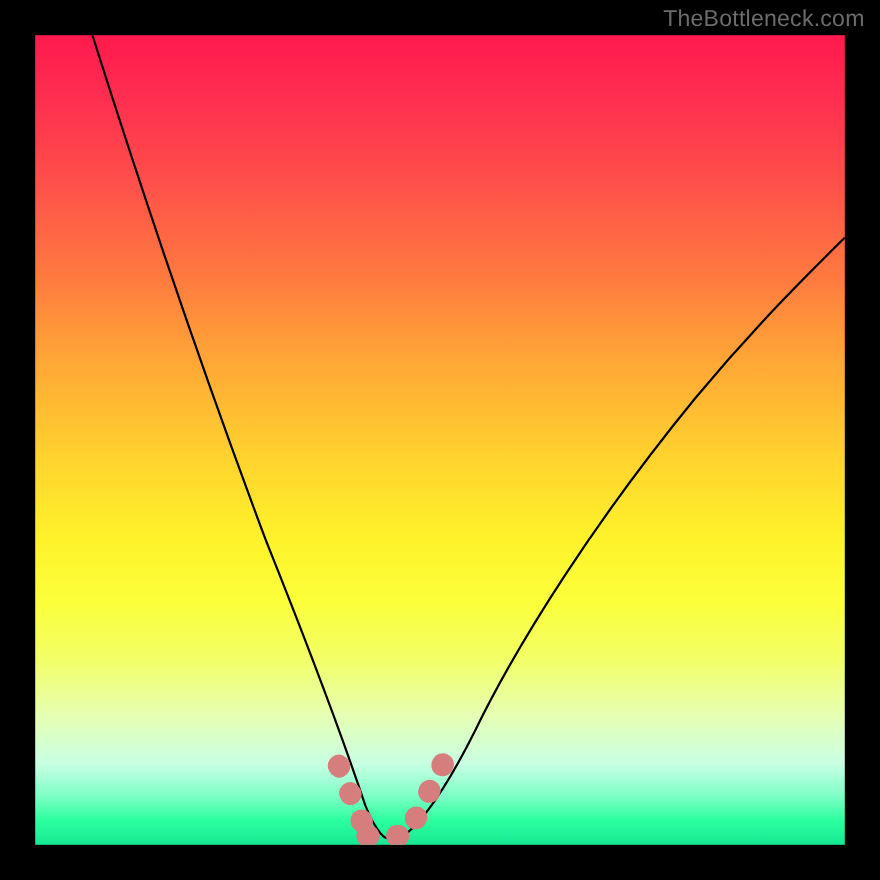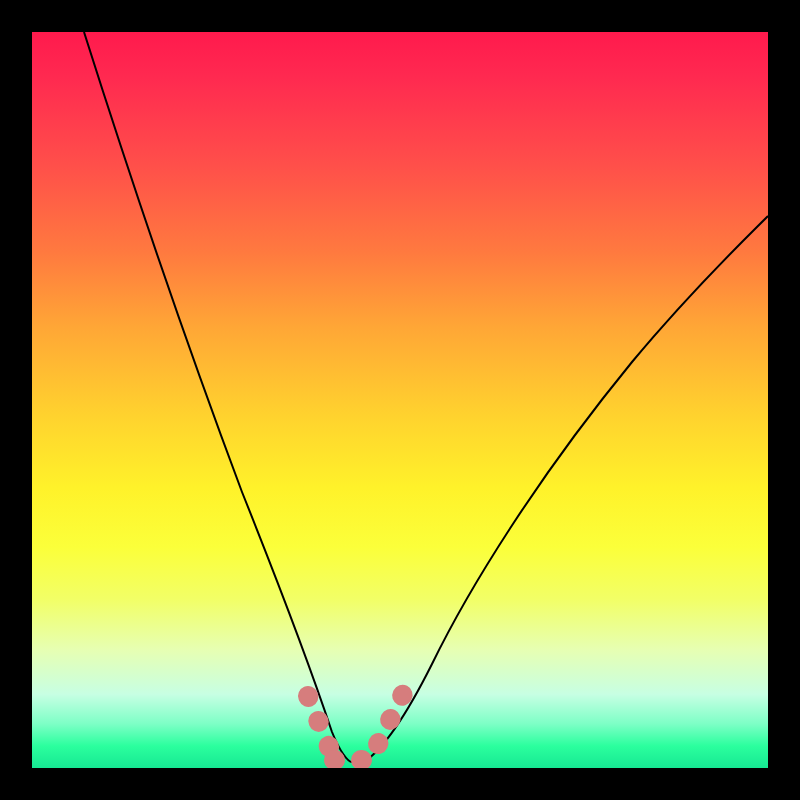--- a/index.html
+++ b/index.html
@@ -71,20 +71,21 @@
     stroke-linecap: round;
     stroke-linejoin: round;
     stroke-dasharray: 1 26;
   }
 </style>
 </head>
 <body>
 
 <div class="frame">
 
+  <div class="watermark">TheBottleneck.com</div>
 
   <div class="plot-area">
     <svg class="curves" viewBox="0 0 736 736" preserveAspectRatio="none">
 
       <path class="curve" d="M 52 0
                C 90 120, 150 300, 210 460
                C 250 560, 280 640, 300 700
                C 308 720, 316 730, 320 730"></path>
 
       <path class="curve" d="M 332 730

